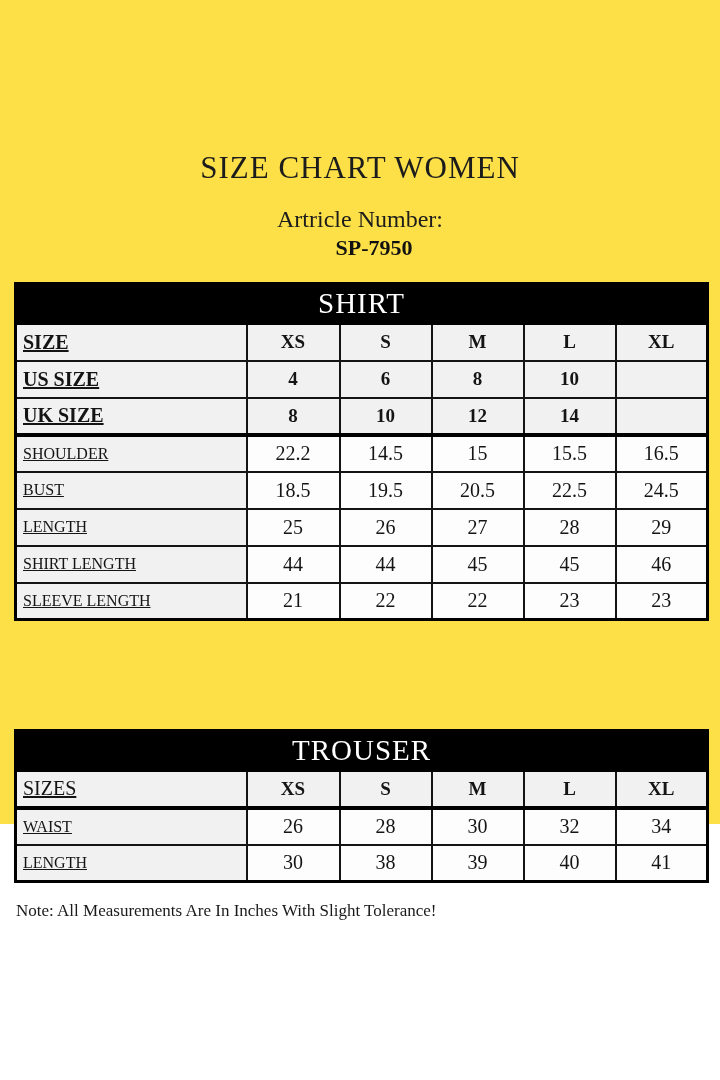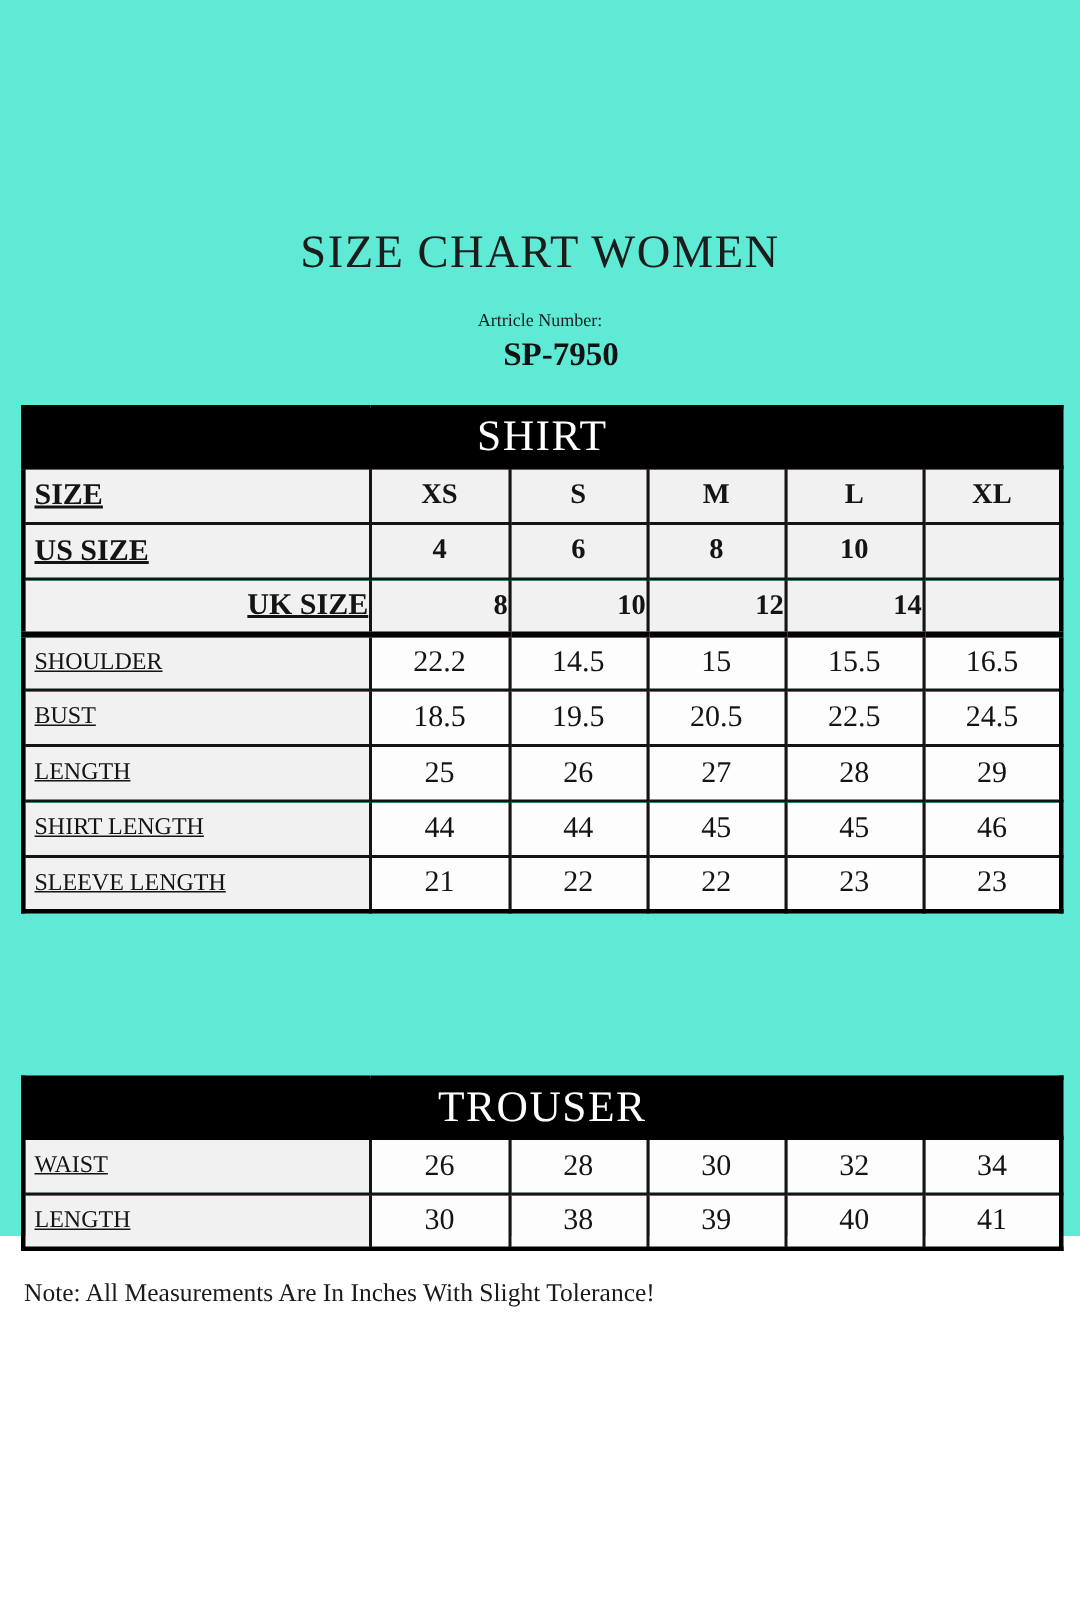--- a/index.html
+++ b/index.html
@@ -3,30 +3,30 @@
 <meta charset="utf-8">
 <style>
   * { margin: 0; padding: 0; box-sizing: border-box; }
   html, body { width: 720px; background: #ffffff; }
   body {
     height: 1080px;
     overflow: hidden;
     font-family: "Liberation Serif", "DejaVu Serif", serif;
     color: #141414;
   }
-  .sheet { position: relative; width: 720px; height: 824px; background: #5eead4; }
+  .sheet { position: relative; width: 720px; height: 824px; background: #fde047; }
 
   .title-block { text-align: center; padding-top: 150px; }
   .page-title {
     font-size: 31px;
     font-weight: 400;
     letter-spacing: 1px;
     color: #1c1c1c;
   }
-  .article-label { margin-top: 20px; font-size: 12px; color: #1c1c1c; }
+  .article-label { margin-top: 20px; font-size: 24px; color: #1c1c1c; }
   .article-number { margin-top: 2px; font-size: 22px; font-weight: 700; color: #111; padding-left: 28px; }
 
   .size-table {
     width: 692px;
     margin: 0 14px;
     border-collapse: collapse;
     table-layout: fixed;
     border: 3px solid #000000;
   }
   .shirt-table { margin-top: 21px; }
@@ -56,21 +56,21 @@
     text-align: left;
     padding-left: 6px;
     background: #f1f1f1;
     font-size: 16px;
     text-decoration: underline;
   }
   
   .size-table tr.grp td { background: #f1f1f1; font-weight: 700; font-size: 19px; }
   .size-table tr.grp td.lbl { font-size: 20px; }
   .size-table tr.grp td.lbl.plain { font-weight: 400; }
-  .size-table tr.grp-end td { border-bottom: 4px solid #000; text-align: right; }
+  .size-table tr.grp-end td { border-bottom: 4px solid #000; }
 
   .note {
     margin: 18px 14px 0 16px;
     font-size: 17px;
     color: #1a1a1a;
   }
 </style>
 </head>
 <body>
 
@@ -168,20 +168,28 @@
         <col style="width:93px">
         <col style="width:92px">
       <col style="width:92px">
         <col style="width:92px">
         <col style="width:92px">
     </colgroup>
     <tbody>
         <tr>
       <th class="band" colspan="6">TROUSER</th>
     </tr>
+    <tr class="grp grp-end">
+      <td class="lbl plain">SIZES</td>
+      <td>XS</td>
+      <td>S</td>
+      <td>M</td>
+      <td>L</td>
+      <td>XL</td>
+    </tr>
     <tr>
       <td class="lbl">WAIST</td>
       <td>26</td>
       <td>28</td>
       <td>30</td>
       <td>32</td>
       <td>34</td>
     </tr>
     <tr>
       <td class="lbl">LENGTH</td>

